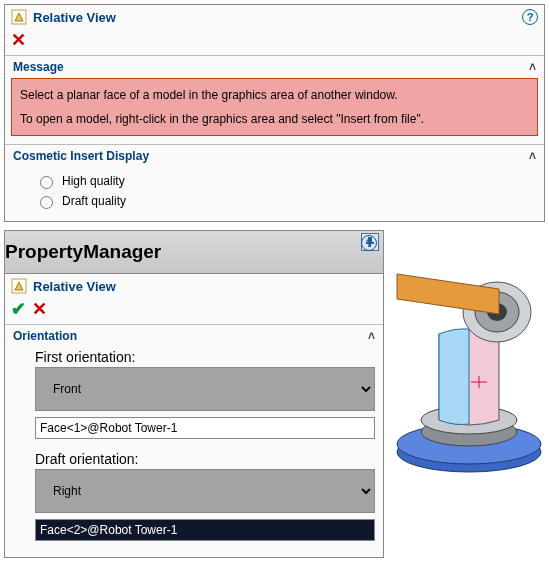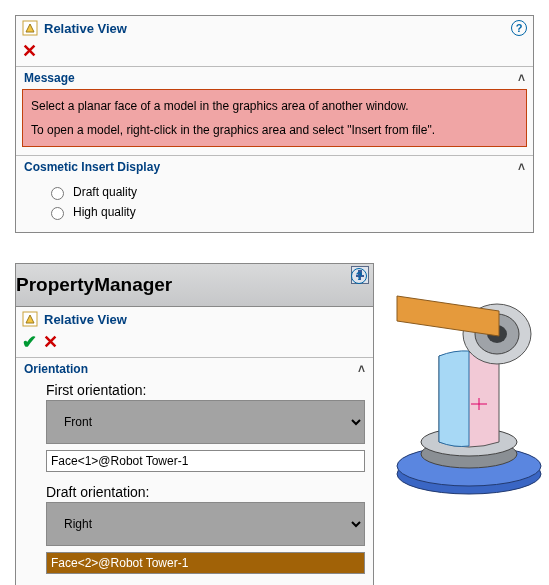--- a/index.html
+++ b/index.html
@@ -1,17 +1,17 @@
 <!DOCTYPE html>
 <html><head>
 <meta charset="utf-8">
 <style>
   * { box-sizing: border-box; font-family: "Segoe UI", Tahoma, sans-serif; }
   body { margin: 0; background: #fff; width: 549px; }
-  .panel { border: 1px solid #888; background: #fafafa; margin: 15px; position: relative; }
+  .panel { border: 1px solid #888; background: #fafafa; margin: 4px; position: relative; }
   .panel-header { display: flex; align-items: center; padding: 4px 6px; font-size: 13px; font-weight: bold; color: #004080; }
   .panel-header .feat-icon { width: 16px; height: 16px; margin-right: 6px; display:flex;align-items:center;justify-content:center;}
   .help { position: absolute; right: 6px; top: 4px; width: 16px; height: 16px; display:flex;align-items:center;justify-content:center; color:#0066a8; border:1px solid #0066a8; border-radius:50%; font-size:11px; font-weight:bold; cursor:pointer;}
   .action-row { padding: 2px 6px 6px; display:flex; gap:6px; }
   .x-btn { color:#cc0000; font-size:18px; font-weight:bold; cursor:pointer; line-height:1;}
   .ok-btn { color:#009933; font-size:18px; font-weight:bold; cursor:pointer; line-height:1;}
   .section { border-top:1px solid #bbb; }
   .section-header { display:flex; align-items:flex-end; justify-content:space-between; padding:4px 8px; font-size:12px; color:#004080; font-weight:bold; cursor:pointer;}
   .chev { font-size:12px; color:#444;}
   .section-body { padding: 4px 10px 10px; font-size:12px; }
@@ -20,21 +20,21 @@
   .radio-row input { accent-color:#006bc0; }
   .cursor { position:absolute; font-size:16px; left:245px; top:254px; pointer-events:none;}
   .pm-bar { background: linear-gradient(#d9dadb,#c6c7c9); text-align:left; font-size:19px; font-weight:bold; padding:10px 0; border-bottom:1px solid #888; position:relative;}
   .pin { position:absolute; right:4px; top:2px; width:18px; height:18px; display:flex;align-items:center;justify-content:center; border:1px solid #5a6a88; background:#dfe4ed; font-size:10px; cursor:pointer;}
   .orient-label { font-size:14px; padding:2px 0 2px 30px; }
   .select-wrap { margin:0 8px 6px 30px; }
   select { width:100%; font-size:12px; padding:13px; border:1px solid #888; background:#a3a3a3;}
   .face-row { display:flex; align-items:stretch; margin:0 8px 10px 30px; border:1px solid #888; background:#fff;flex-direction:column;}
   .swatch { width:16px; flex:none;}
   .face-text { padding:3px 4px; font-size:12px; flex:1; }
-  .face2 .face-text { background:#a16207; color:#fff;}
+  .face2 .face-text { background:#0f172a; color:#fff;}
   .stack { position:relative; }
   .lower-row { display:flex; align-items:flex-start; }
   .panel-narrow { width:380px; }
   .model-area { flex:1; display:flex; align-items:center; justify-content:center; padding:8px 0 0 0;}
   svg { display:block; }
 </style>
 </head>
 <body>
 
 <div class="panel stack">
@@ -63,25 +63,25 @@
     </div>
   </div>
   <div class="section">
     <div class="section-header">
       <span>Cosmetic Insert Display</span>
       <span class="chev">˄</span>
     </div>
     <div class="section-body">
       <label class="radio-row">
         <input type="radio" name="ctd" style="">
-        <span>Draft quality</span>
+        <span>High quality</span>
       </label>
       <label class="radio-row">
         <input type="radio" name="ctd" style="">
-        <span>High quality</span>
+        <span>Draft quality</span>
       </label>
     </div>
   </div>
   <span class="cursor">
     <svg width="16" height="20">
         <path d="M1 1 L1 15 L5 11 L8 17 L10 16 L7 10 L12 10 Z" fill="#fff" stroke="#000" stroke-width="1"></path>
       </svg>
   </span>
 </div>
 

